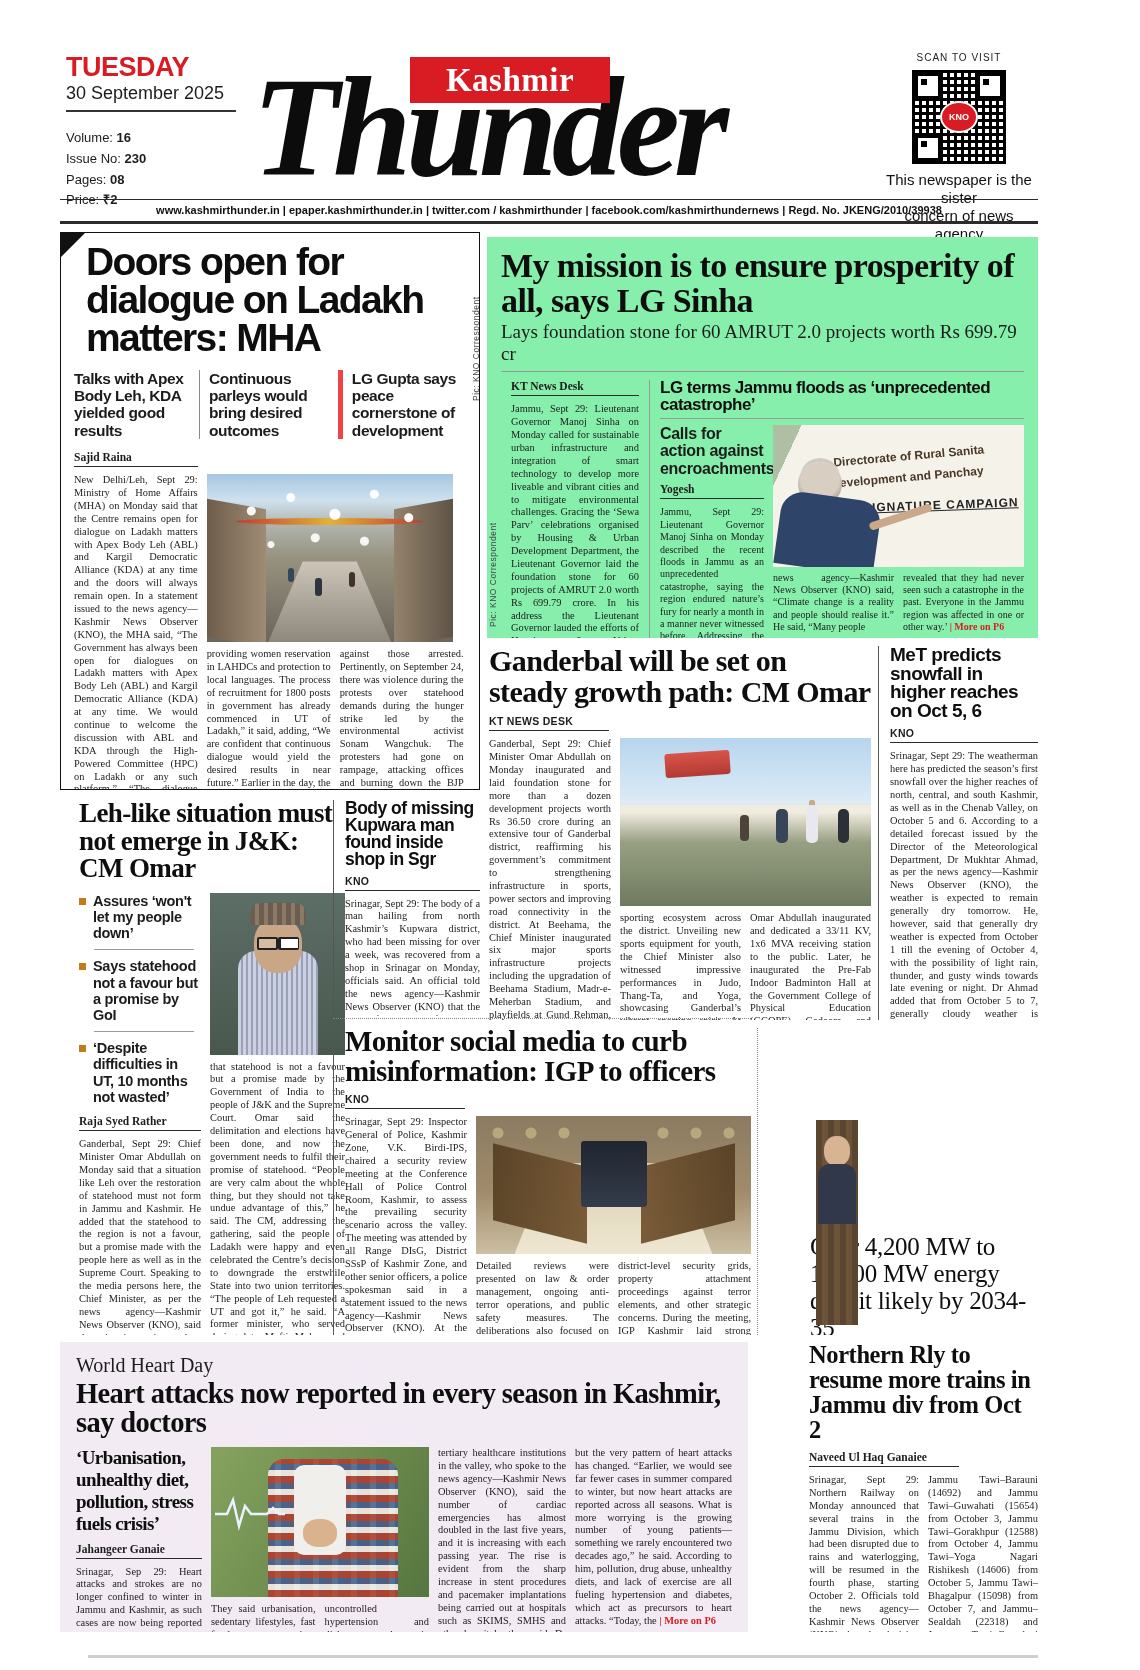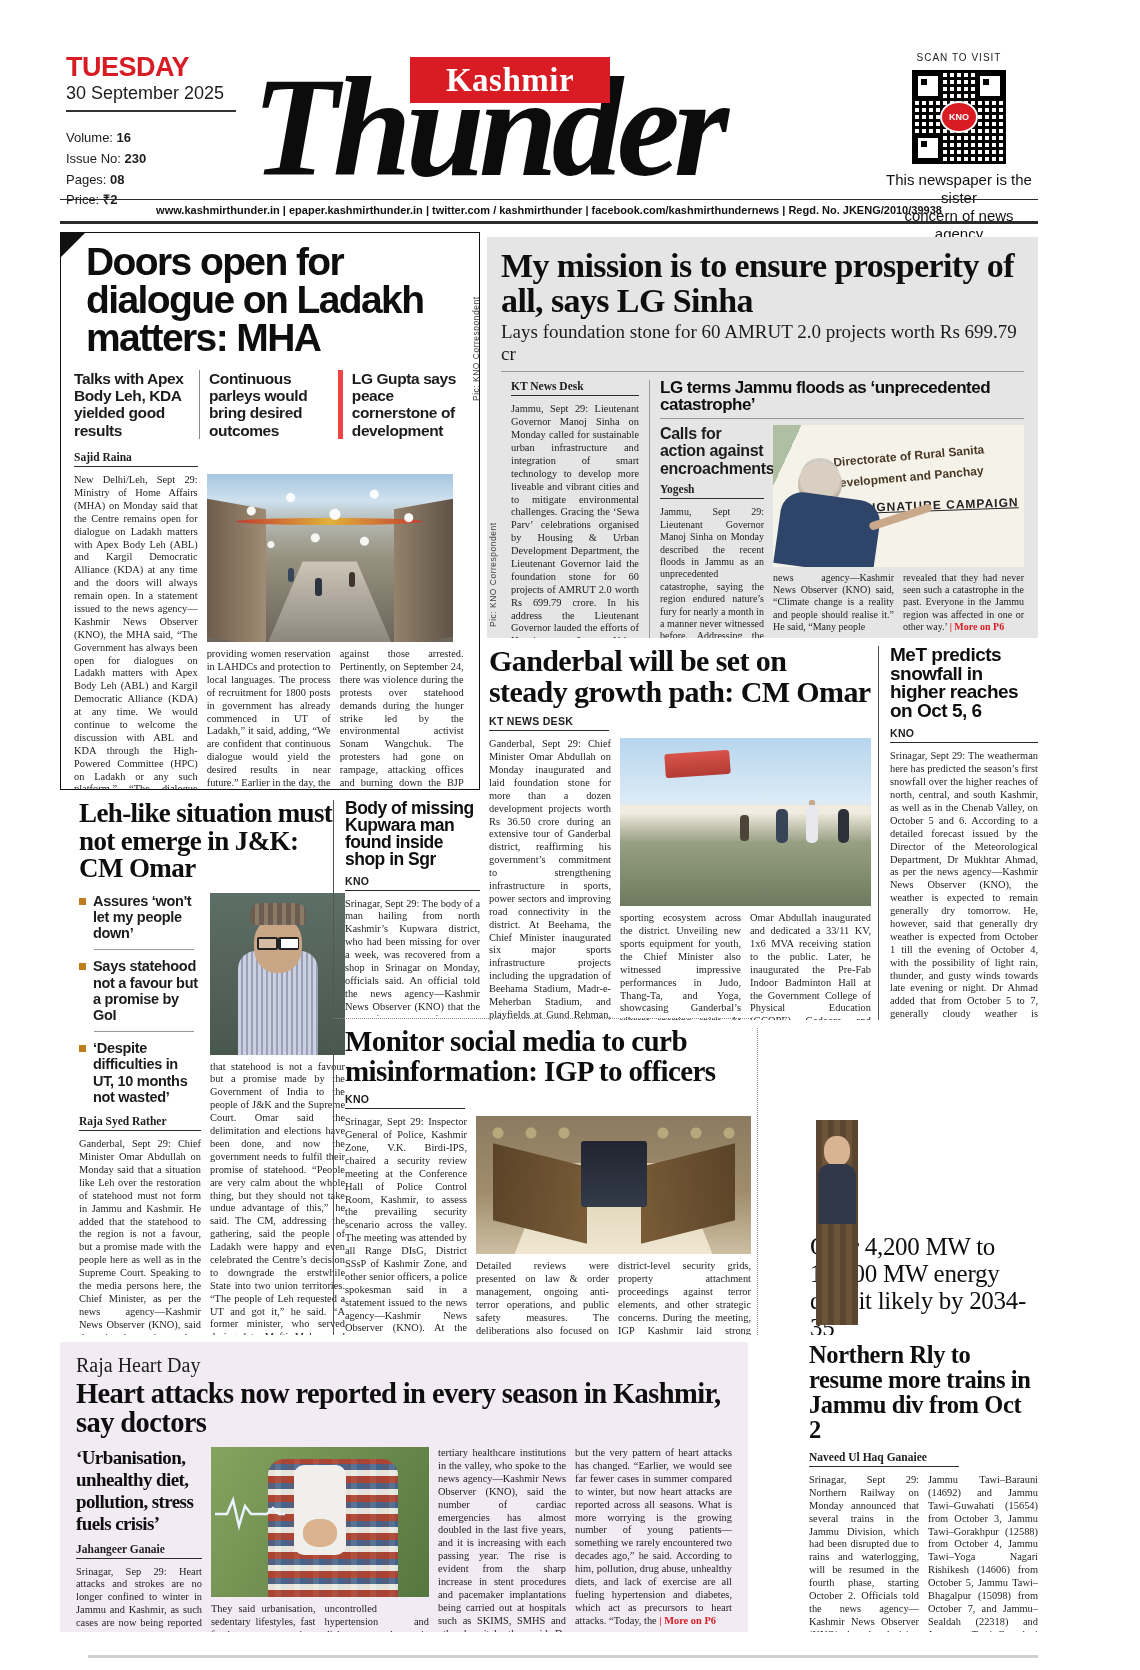--- a/index.html
+++ b/index.html
@@ -107,21 +107,21 @@
         </div>
         <div class="vcred" style="right:-2px;top:8px;height:160px;">Pic: KNO Correspondent</div>
         <div class="colrow" style="gap:9px;margin-top:6px;">
           <div class="bt" style="width:124px;">providing women reservation in LAHDCs and protection to local languages. The process of recruitment for 1800 posts in government has already commenced in UT of Ladakh,” it said, adding, “We are confident that continuous dialogue would yield the desired results in near future.”   Earlier in the day, the LAB announced its decision to withdraw from the talks with the Centre, scheduled for October 6 in New Delhi. The LAB demanded a judicial inquiry into last week’s violence and the withdrawal of cases</div>
           <div class="bt" style="width:124px;"><span>against those arrested.   Pertinently, on September 24, there was violence during the protests over statehood demands during the hunger strike led by the environmental activist Sonam Wangchuk. The protesters had gone on rampage, attacking offices and burning down the BJP office. The security personnel had opened fire, which left four people dead and more than 50 injured. Restrictions were imposed in the town after the violence and since then the relaxation is being given in phases </span></div>
         </div>
       </div>
     </div>
   </div>
 
-  <div class="abs" style="left:487px;top:237px;width:551px;height:401px;background:#e5e5e5;box-sizing:border-box;padding:12px 14px;overflow:hidden;">
+  <div class="abs" style="left:487px;top:237px;width:551px;height:401px;background:#86efac;box-sizing:border-box;padding:12px 14px;overflow:hidden;">
     <div class="vcred" style="left:1px;top:240px;height:150px;">Pic: KNO Correspondent</div>
     <div class="hl-serif" style="font-size:34px;">My mission is to ensure prosperity of all, says LG Sinha</div>
     <div style="font-size:19px;margin-top:3px;border-bottom:1px solid #999;padding-bottom:6px;">Lays foundation stone for 60 AMRUT 2.0 projects worth Rs 699.79 cr</div>
     <div class="colrow" style="margin-top:8px;gap:10px;">
       <div style="width:128px;padding-left:10px;">
         <div class="byline">KT News Desk</div>
         <div class="bt">Jammu, Sept 29: Lieutenant Governor Manoj Sinha on Monday called for sustainable urban infrastructure and integration of smart technology to develop more liveable and vibrant cities and to mitigate environmental challenges.   Gracing the ‘Sewa Parv’ celebrations organised by Housing &amp; Urban Development Department, the Lieutenant Governor laid the foundation stone for 60 projects of AMRUT 2.0 worth Rs 699.79 crore.   In his address the Lieutenant Governor lauded the efforts of Housing &amp; Urban Development Department and Jammu</div>
       </div>
       <div style="flex:1;border-left:1px solid #999;padding-left:10px;">
         <div class="hl-sans" style="font-size:17px;letter-spacing:-.5px;border-bottom:1px solid #999;padding-bottom:4px;">LG terms Jammu floods as ‘unprecedented catastrophe’</div>
@@ -241,21 +241,21 @@
   <div class="abs" style="left:757px;top:1028px;width:281px;height:307px;border-left:1px dotted #888;box-sizing:border-box;padding-left:52px;overflow:hidden;">
     <div class="ph abs" style="left:6px;top:92px;width:42px;height:205px;background:repeating-linear-gradient(90deg,#5a4630 0 6px,#6b5438 6px 12px);">
       <div class="abs" style="left:8px;top:16px;width:26px;height:30px;border-radius:45%;background:#d8b493;"></div>
       <div class="abs" style="left:2px;top:44px;width:38px;height:60px;border-radius:12px 12px 0 0;background:#30384a;"></div>
     </div>
     <div class="hl-serif" style="font-size:25px;font-weight:normal;letter-spacing:-.3px;line-height:1.08;">Over 4,200 MW to 10,000 MW energy deficit likely by 2034-35</div>
 
   </div>
 
   <div class="abs" style="left:60px;top:1342px;width:688px;height:290px;background:#f2ebf4;box-sizing:border-box;padding:12px 16px;overflow:hidden;">
-    <div style="font-size:20px;">Raja Heart Day</div>
+    <div style="font-size:20px;">World Heart Day</div>
     <div class="hl-serif" style="font-size:28.5px;margin-top:2px;">Heart attacks now reported in every season in Kashmir, say doctors</div>
     <div class="colrow" style="gap:9px;margin-top:10px;">
       <div style="width:126px;">
         <div class="hl-serif" style="font-size:19px;line-height:1.15;">‘Urbanisation, unhealthy diet, pollution, stress fuels crisis’</div>
         <div class="byline" style="margin-top:8px;">Jahangeer Ganaie</div>
         <div class="bt">Srinagar, Sep 29: Heart attacks and strokes are no longer confined to winter in Jammu and Kashmir, as such cases are now being reported throughout the year, with young people also falling victim, doctors said on the occasion of World Heart Day.</div>
       </div>
       <div style="width:218px;">
         <div class="ph" style="width:218px;height:150px;background:linear-gradient(120deg,#86a35e,#55763f);">
           <div class="abs" style="left:26%;top:8%;width:60%;height:92%;border-radius:16px 16px 0 0;background:repeating-linear-gradient(0deg,rgba(178,62,48,.85) 0 7px,rgba(242,240,236,.9) 7px 13px,rgba(64,92,148,.75) 13px 19px),repeating-linear-gradient(90deg,rgba(178,62,48,.5) 0 7px,rgba(242,240,236,.45) 7px 13px,rgba(64,92,148,.5) 13px 19px);"></div>

